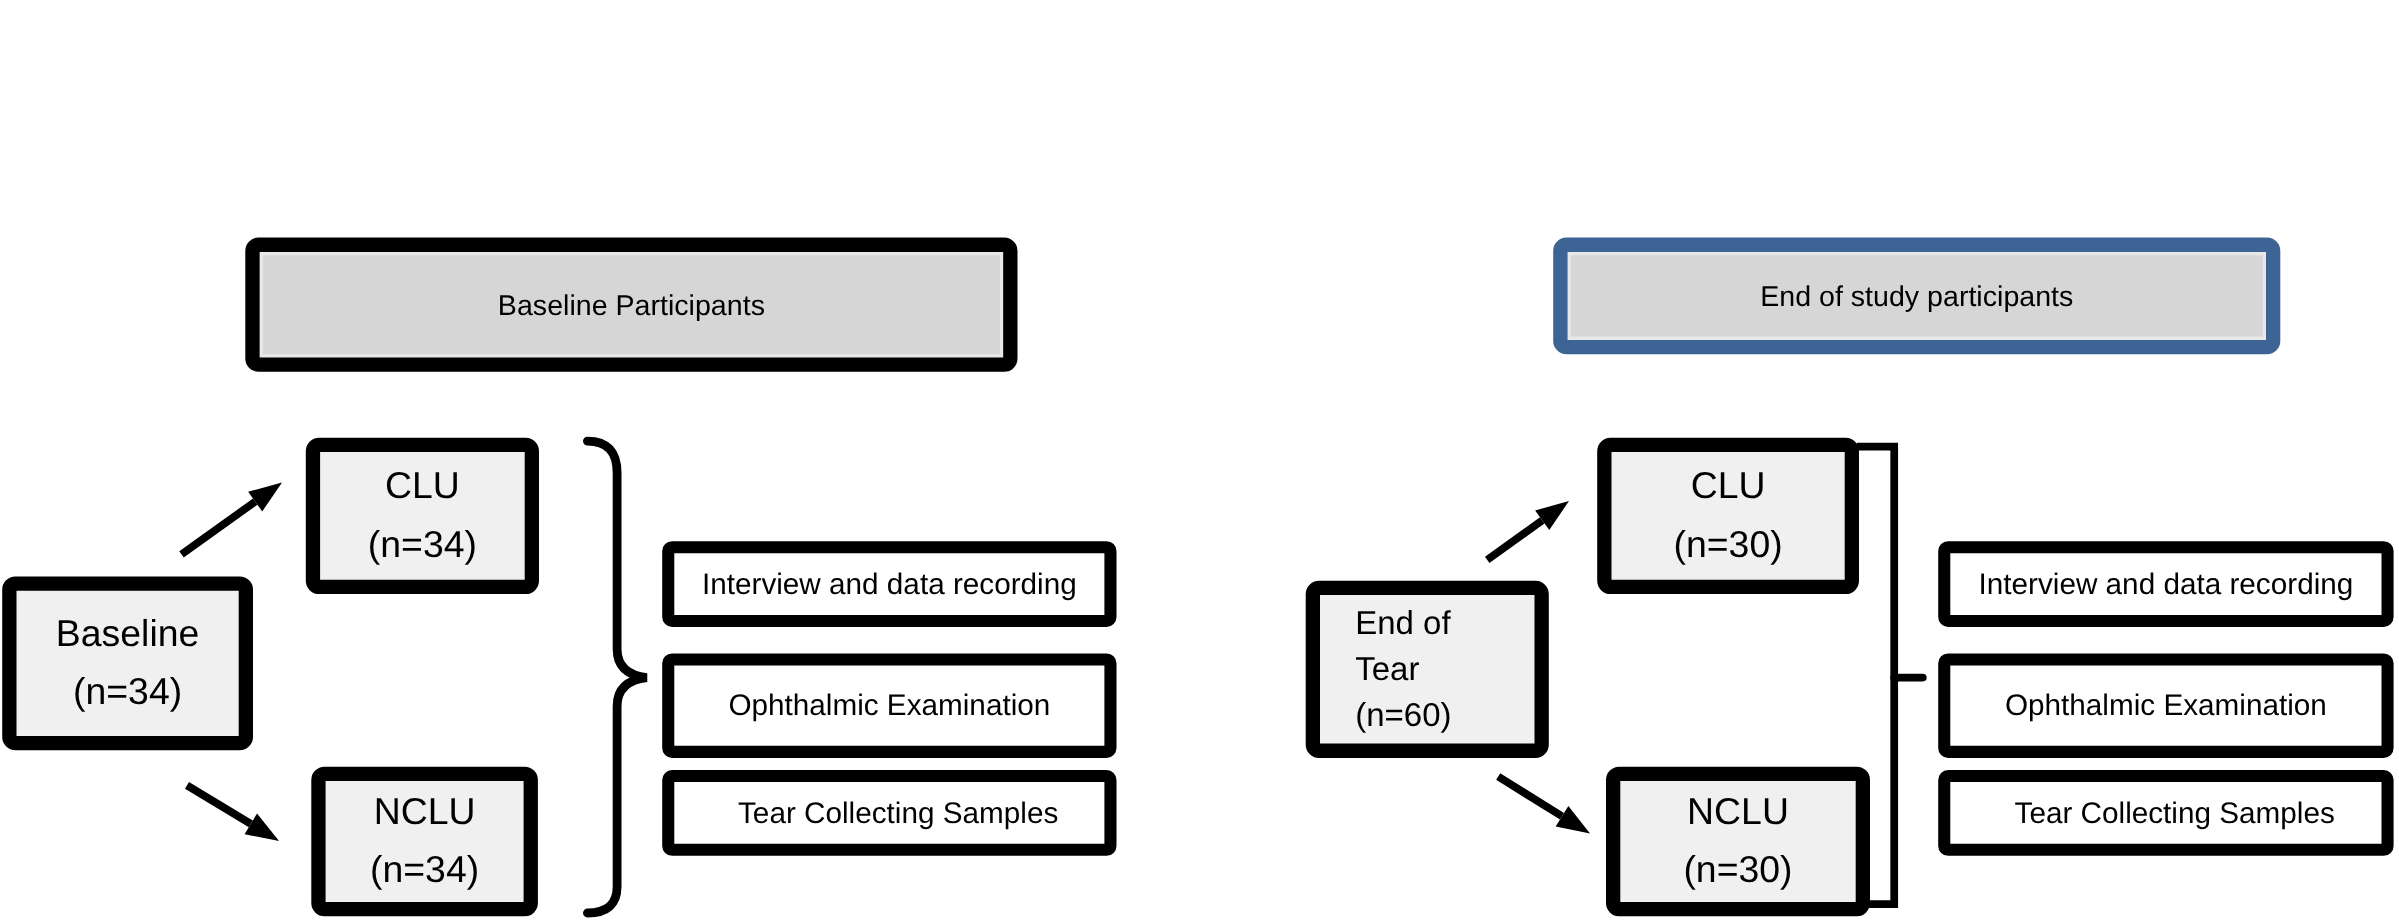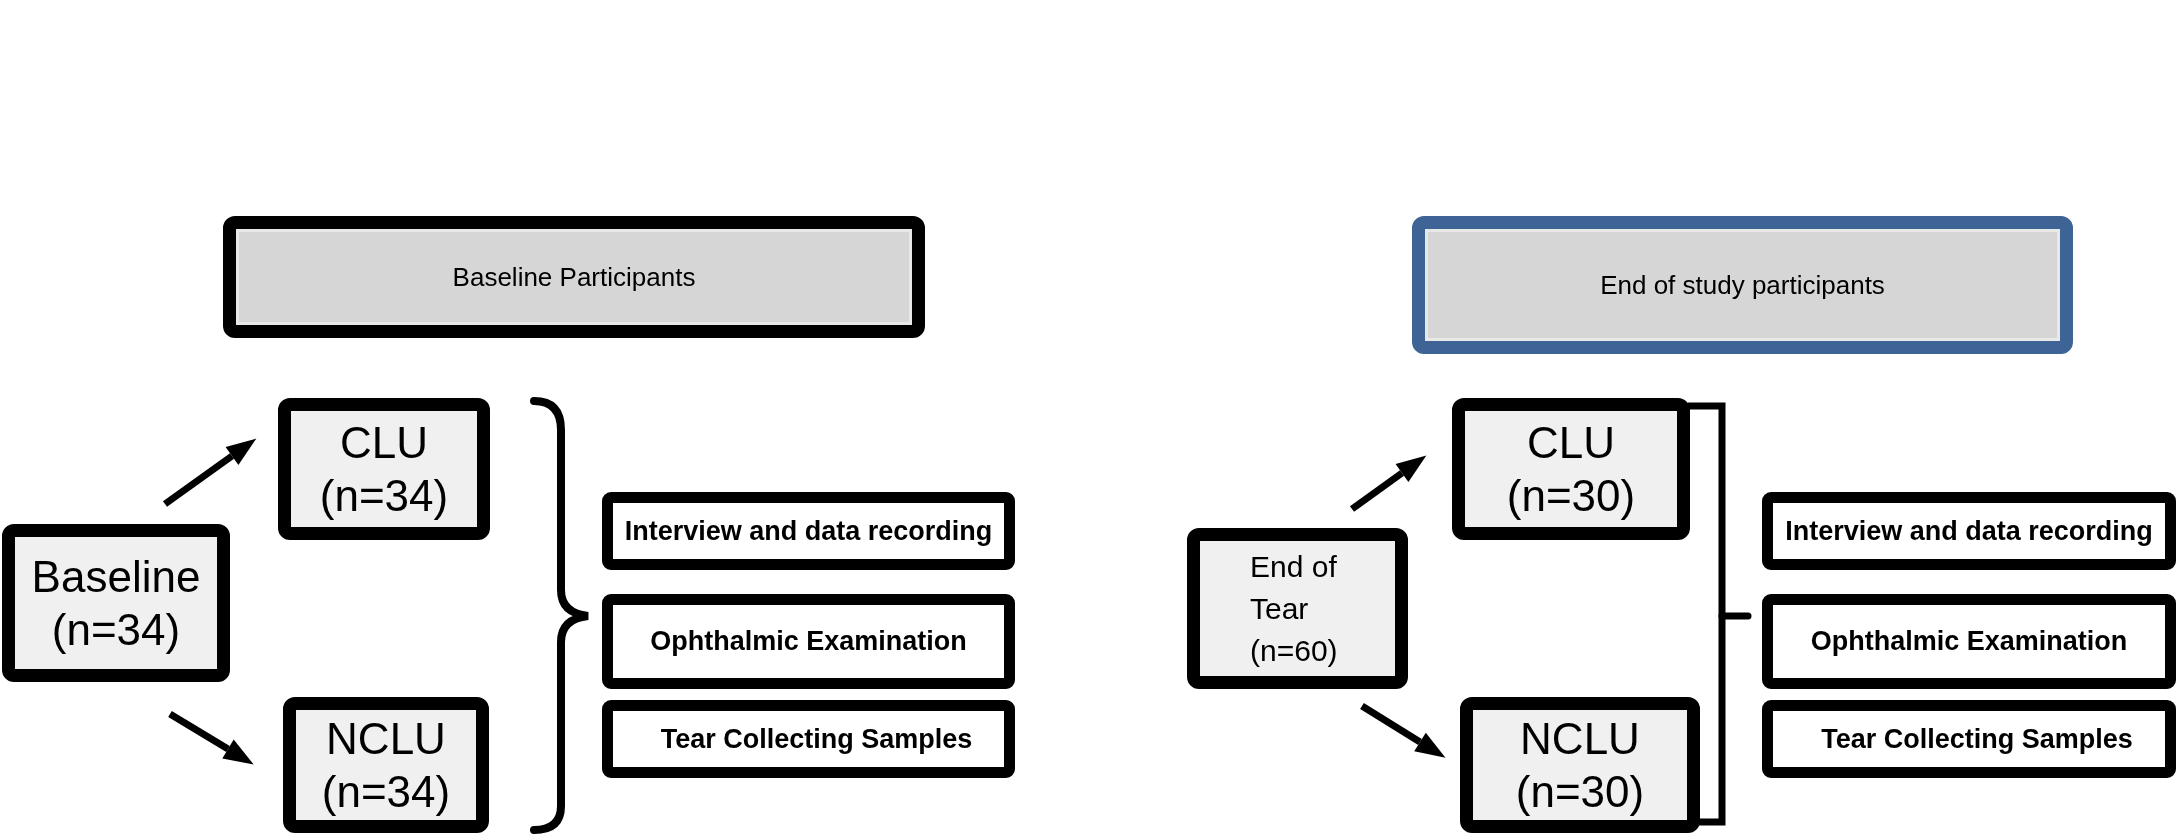--- a/index.html
+++ b/index.html
@@ -30,46 +30,45 @@
     letter-spacing: 0.5px;
   }
   .hdr {
     border: 13px solid #000000;
     border-radius: 12px;
     background: #d6d6d6;
     box-shadow: inset 0 0 0 3px rgba(255,255,255,0.45);
     font-size: 26px;
   }
   .hdr-left  { left: 223px;  top: 216px; width: 702px; height: 122px; }
-  .hdr-right { left: 1412px; top: 216px; width: 661px; height: 138px; border-color: #3d6494; }
+  .hdr-right { left: 1412px; top: 216px; width: 661px; height: 106px; border-color: #3d6494; }
   .node {
     border: 13px solid #000000;
     border-radius: 12px;
     background: #f0f0f0;
-    font-size: 44px;
+    font-size: 34px;
     line-height: 53px;
   }
   .root-left  { left: 2px;    top: 524px; width: 228px; height: 158px; }
   .clu-left   { left: 278px;  top: 398px; width: 212px; height: 142px; }
   .nclu-left  { left: 283px;  top: 697px; width: 206px; height: 136px; }
   .root-right {
     left: 1187px; top: 528px; width: 221px; height: 161px;
     font-size: 30px; line-height: 42px;
     align-items: flex-start; text-align: left;
-    padding-left: 50px;
+    padding-left: 32px;
   }
   .clu-right  { left: 1452px; top: 398px; width: 238px; height: 142px; }
   .nclu-right { left: 1460px; top: 697px; width: 240px; height: 136px; }
   .svc {
     border: 11px solid #000000;
     border-radius: 9px;
     background: #ffffff;
     font-size: 27px;
     white-space: nowrap;
-    font-weight: bold;
   }
   .svc-l { left: 602px;  width: 413px; }
   .svc-r { left: 1762px; width: 414px; }
   .row-1 { top: 492px; height: 78px; }
   .row-2 { top: 594px; height: 95px; }
   .row-3 { top: 700px; height: 78px; padding-left: 16px; }
   .overlay {
     position: absolute;
     left: 0; top: 0;
     width: 2181px; height: 837px;

